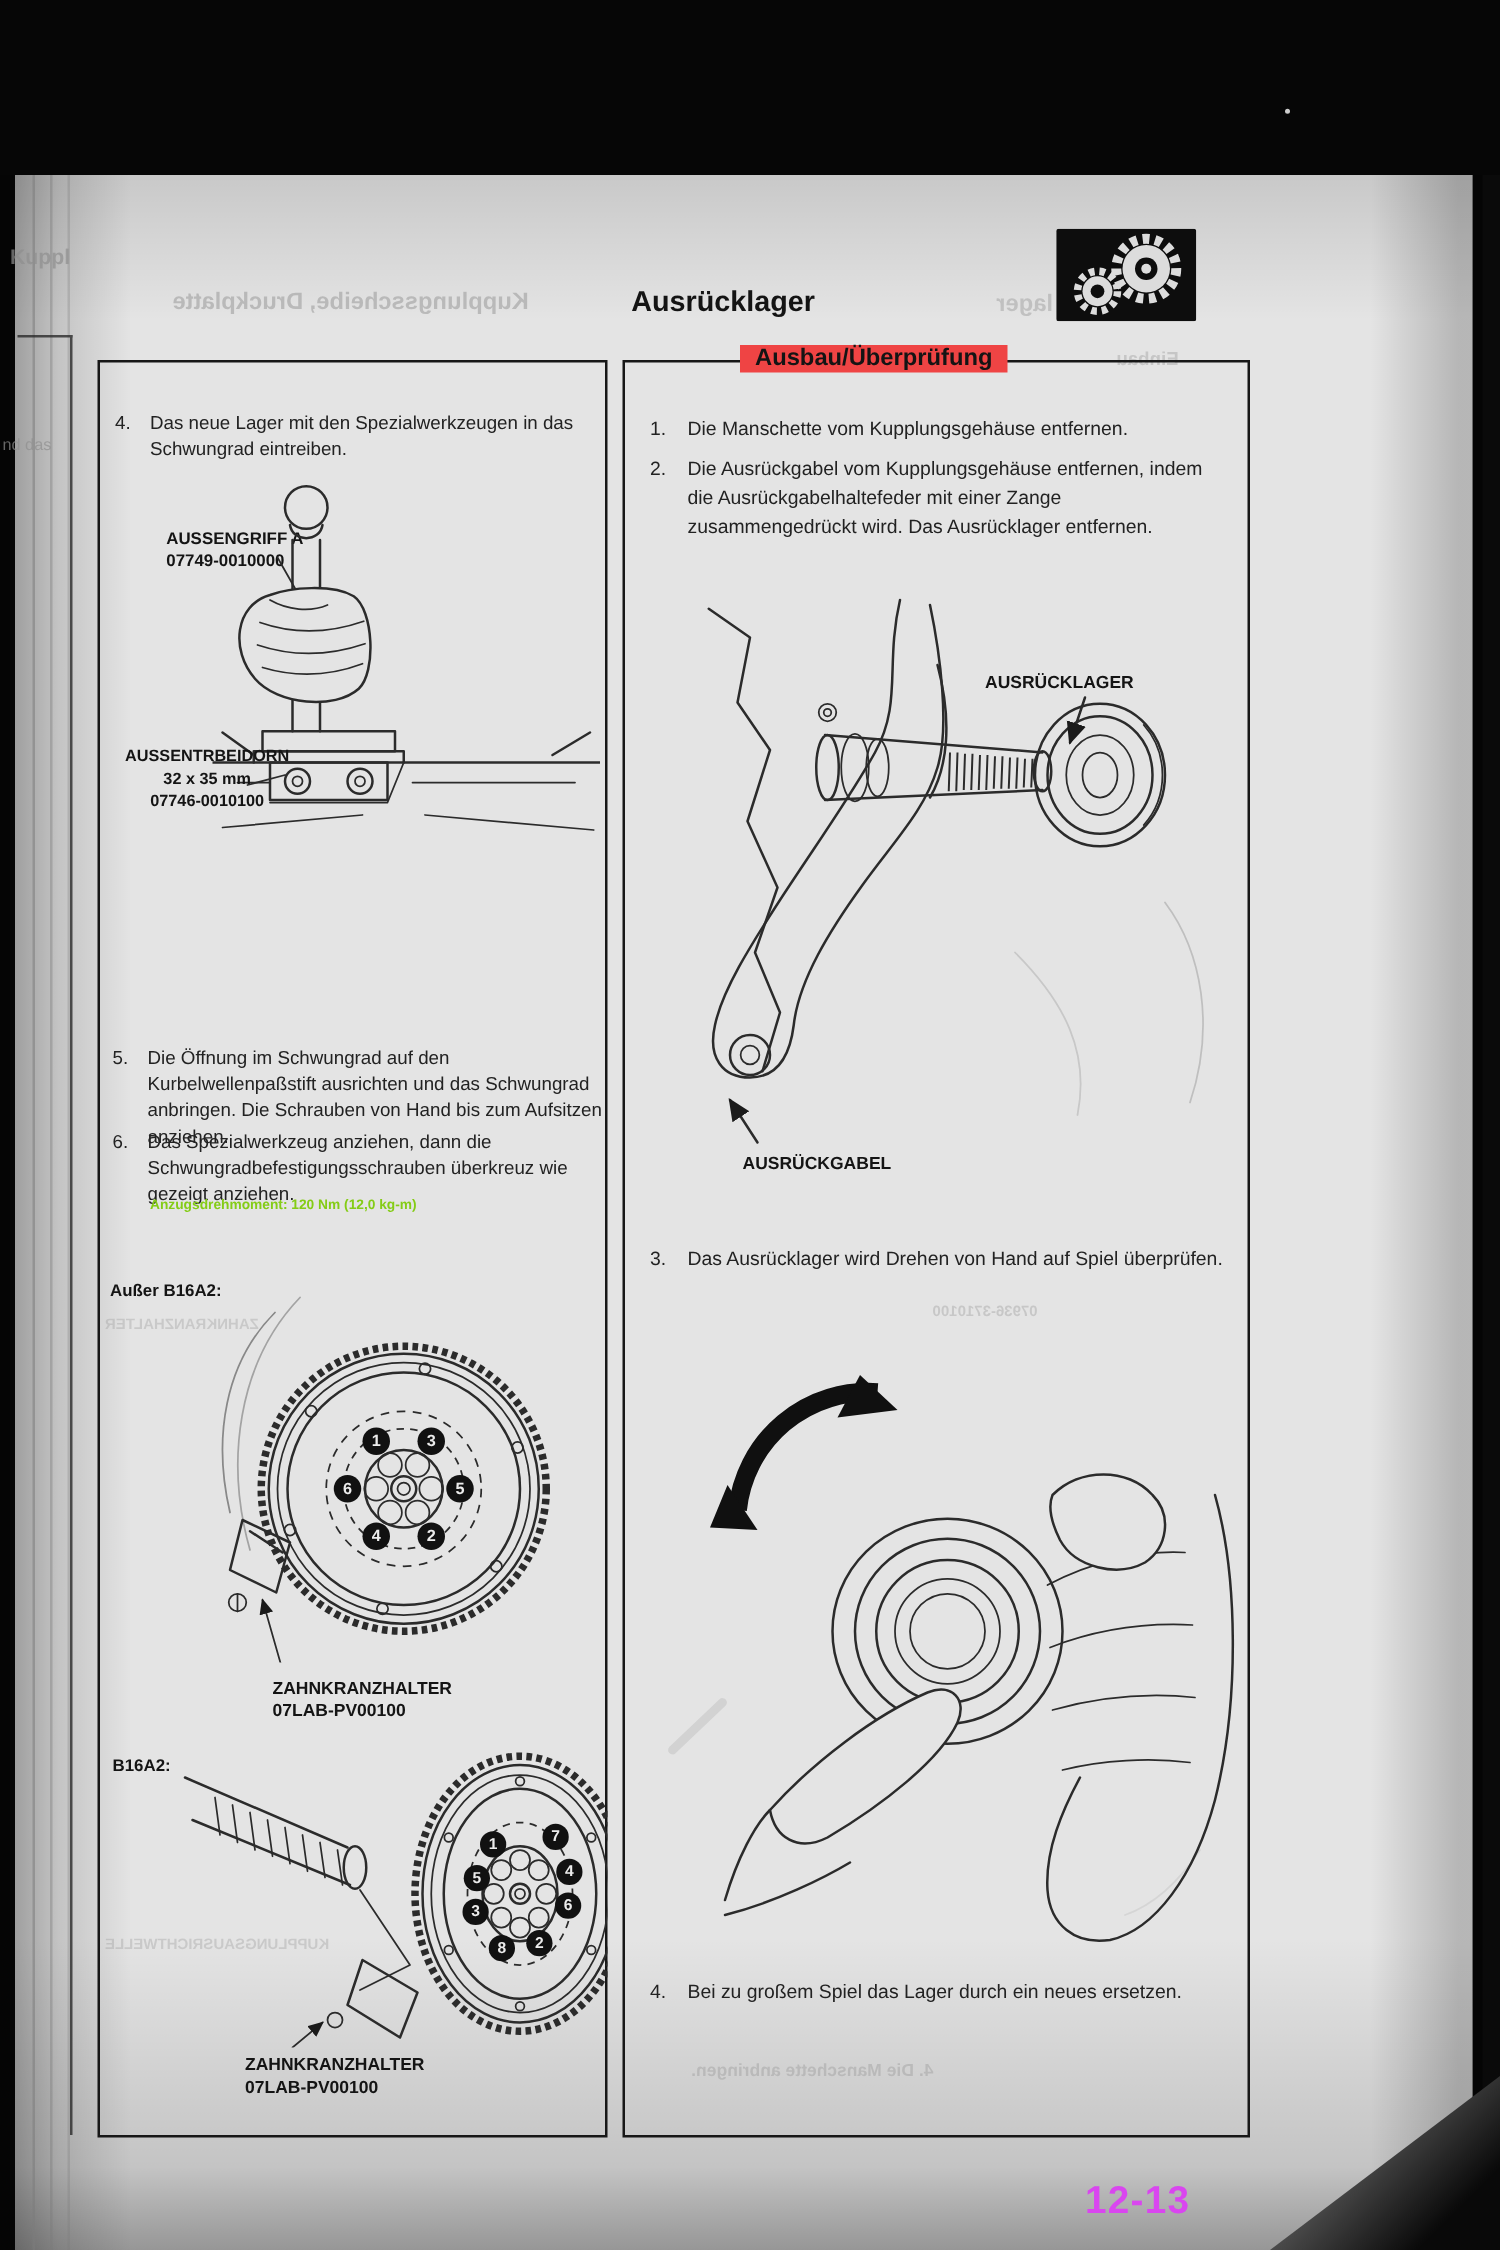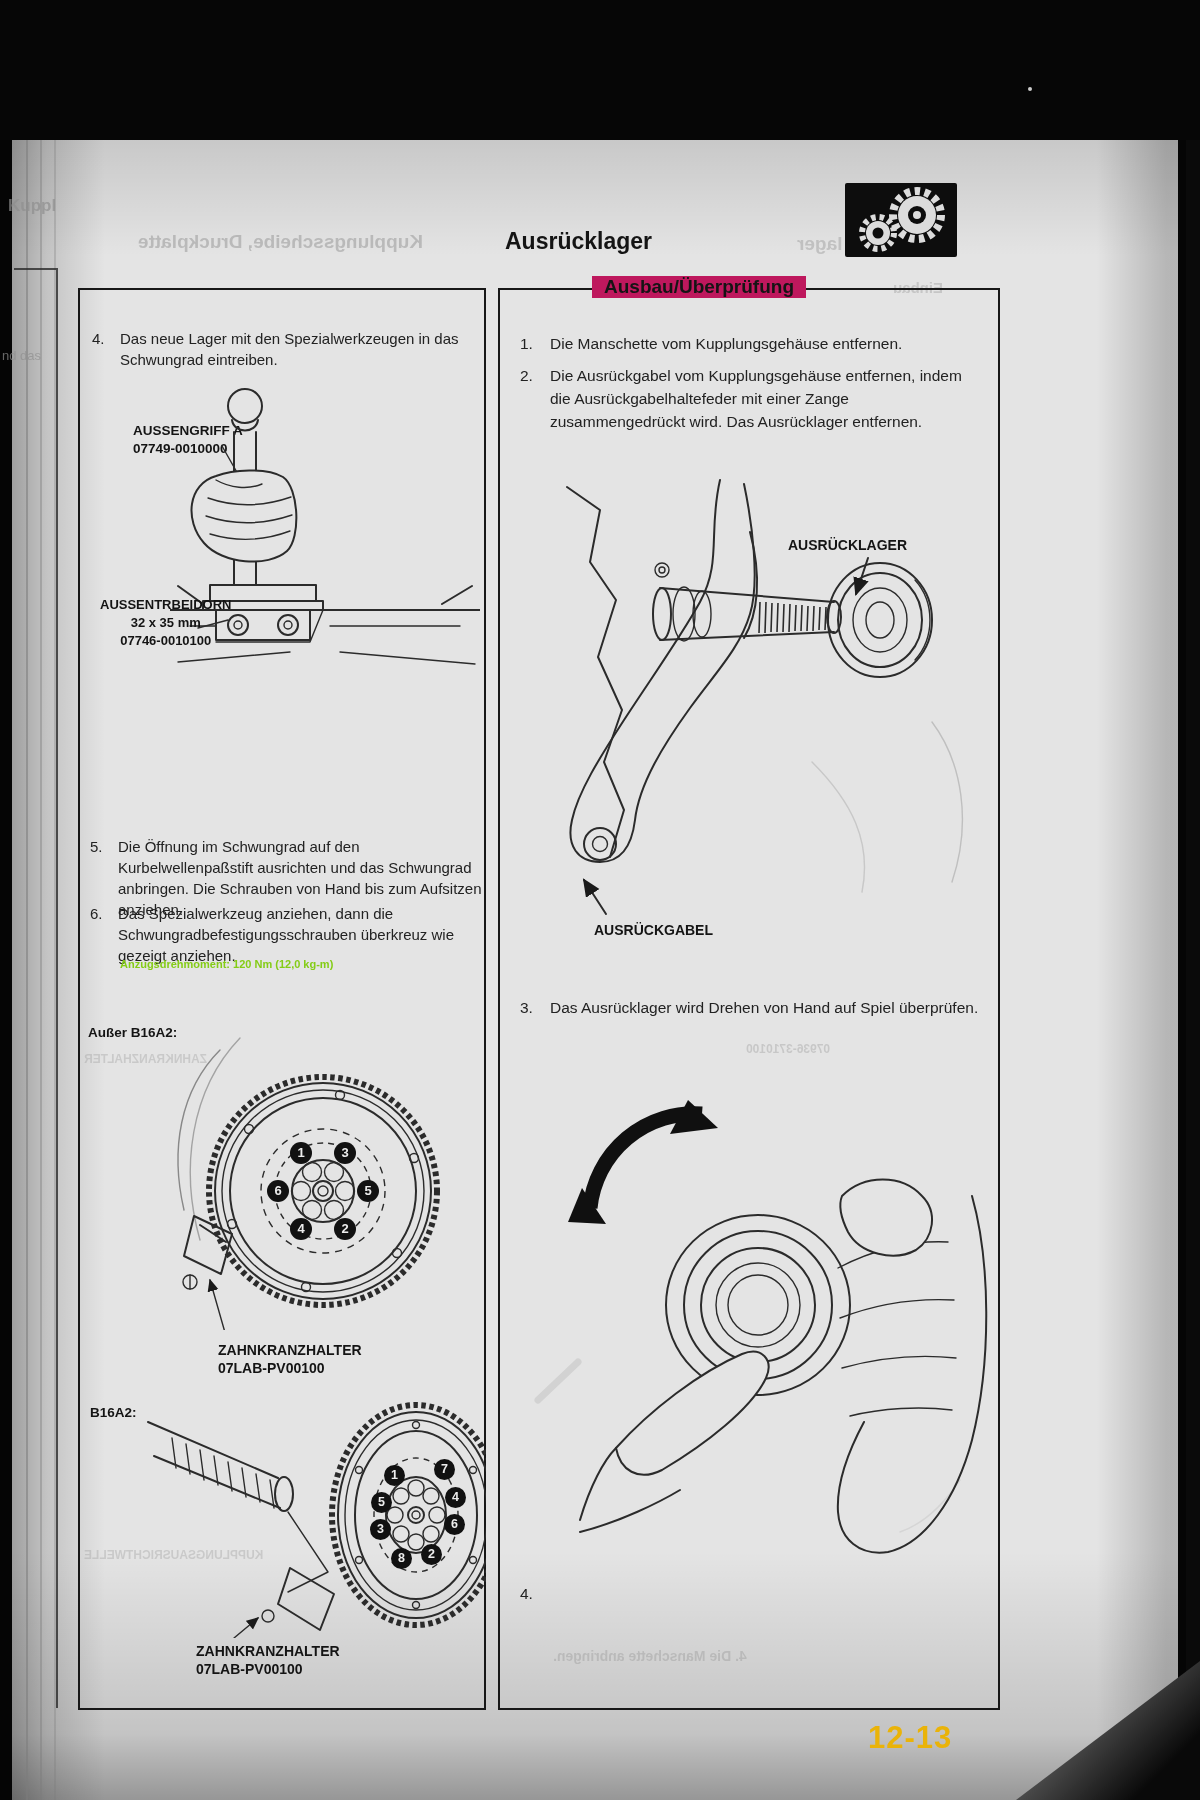--- a/index.html
+++ b/index.html
@@ -14,30 +14,30 @@
       linear-gradient(#e4e4e4,#e4e4e4);}
   .blacktop{left:0;top:0;width:1200px;height:140px;background:#060606;}
   .rightedge{left:1186px;top:140px;width:14px;height:1660px;background:#0a0a0a;}
   .corner{left:1016px;top:1652px;width:184px;height:148px;
     background:linear-gradient(135deg,#9a9a9a 0%,#4a4a4a 45%,#090909 80%);
     clip-path:polygon(100% 6%,100% 100%,0 100%);}
   .edgeline{top:140px;width:2px;height:1660px;background:#7b7b7b;opacity:.55;}
   .prevpage{left:14px;top:268px;width:44px;height:1440px;border-top:2px solid #2a2a2a;border-right:2px solid #2a2a2a;opacity:.8;}
   .box{border:2px solid #171717;}
   .title{font-size:23px;font-weight:bold;color:#141414;}
-  .secheader{font-size:19px;font-weight:bold;background:#be185d;padding:0 12px;white-space:nowrap;color:#141414;}
+  .secheader{font-size:19px;font-weight:bold;background:#ef4444;padding:0 12px;white-space:nowrap;color:#141414;}
   .step{display:flex;font-size:15px;line-height:21px;color:#222;}
   .step .num{width:28px;flex:none;}
   .stepR{font-size:15.5px;line-height:23px;}
   .stepR .num{width:30px;}
   .lbl{font-weight:bold;font-size:13.5px;line-height:18px;color:#141414;white-space:nowrap;}
   .lbl14{font-size:14px;}
   .bold15{font-weight:bold;font-size:11px;color:#84cc16;white-space:nowrap;}
   .caution{font-weight:bold;font-size:15.5px;line-height:23px;color:#141414;}
-  .pagenum{font-size:31px;font-weight:bold;letter-spacing:1px;color:#eab308;}
+  .pagenum{font-size:31px;font-weight:bold;letter-spacing:1px;color:#d946ef;margin-top:22px;}
   .ghost{color:#9a9a9a;font-weight:bold;white-space:nowrap;transform:scaleX(-1);opacity:.55;}
   .ghostn{color:#8f8f8f;font-weight:bold;white-space:nowrap;opacity:.7;}
   .bolt{position:absolute;width:22px;height:22px;border-radius:50%;background:#111;color:#ececec;
         font-size:13px;line-height:22px;font-weight:bold;text-align:center;}
   .bolt8{width:21px;height:21px;line-height:21px;font-size:12.5px;}
   .ln{fill:none;stroke:#2b2b2b;stroke-width:2;stroke-linecap:round;stroke-linejoin:round;}
   .thin{stroke-width:1.4;}
   .teeth{fill:none;stroke:#2b2b2b;}
   .dot4{width:4px;height:4px;border-radius:50%;background:#cdcdcd;}
 </style>
@@ -295,17 +295,18 @@
     <circle class="ln thin" cx="238" cy="205" r="30"></circle>
     <path d="M96 348 C130 310 180 272 222 254 C242 246 254 260 246 278 C232 308 186 344 142 370 C118 382 100 370 96 348 Z" fill="#e4e4e4" stroke="#2b2b2b" stroke-width="2"></path>
     <path class="ln" d="M60 420 C70 386 84 360 96 348 M60 432 C100 422 140 402 160 390"></path>
     <path class="ln" d="M452 96 C470 160 472 260 452 340 C436 400 404 444 368 452 C340 456 320 440 318 412 C316 380 330 348 344 322"></path>
     <path class="ln thin" d="M318 168 C352 150 392 140 428 142 M320 218 C356 204 396 198 434 200 M322 268 C358 258 398 254 436 258 M330 316 C362 308 400 306 432 310"></path>
     <path d="M322 96 C344 74 382 74 402 96 C418 112 414 138 396 150 C374 162 340 154 328 132 C322 120 318 106 322 96 Z" fill="#e4e4e4" stroke="#2b2b2b" stroke-width="2"></path>
   </svg>
 
   <div class="abs step stepR" style="left:520px;top:1582px;width:462px;">
     <span class="num">4.</span>
+    <span>Bei zu großem Spiel das Lager durch ein neues ersetzen.</span>
   </div>
 
   <div class="abs pagenum" style="left:868px;top:1720px;">12-13</div>
 
 </div>
 
 </body></html>

